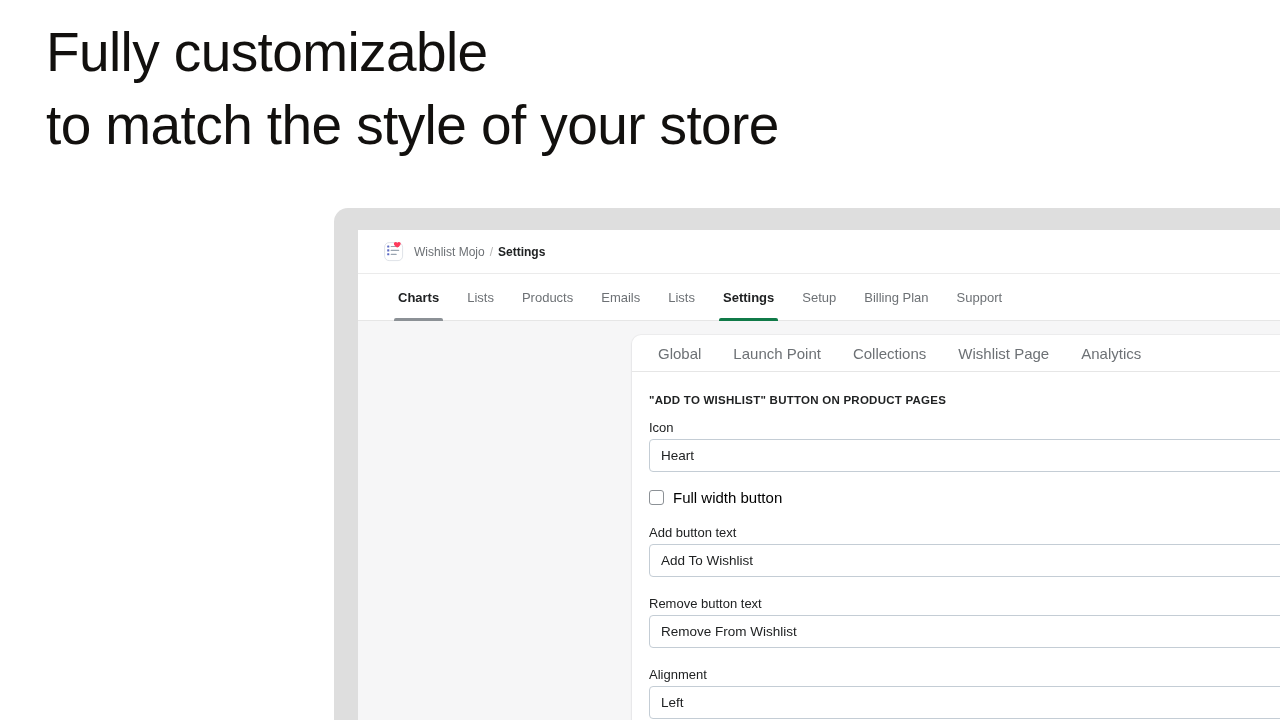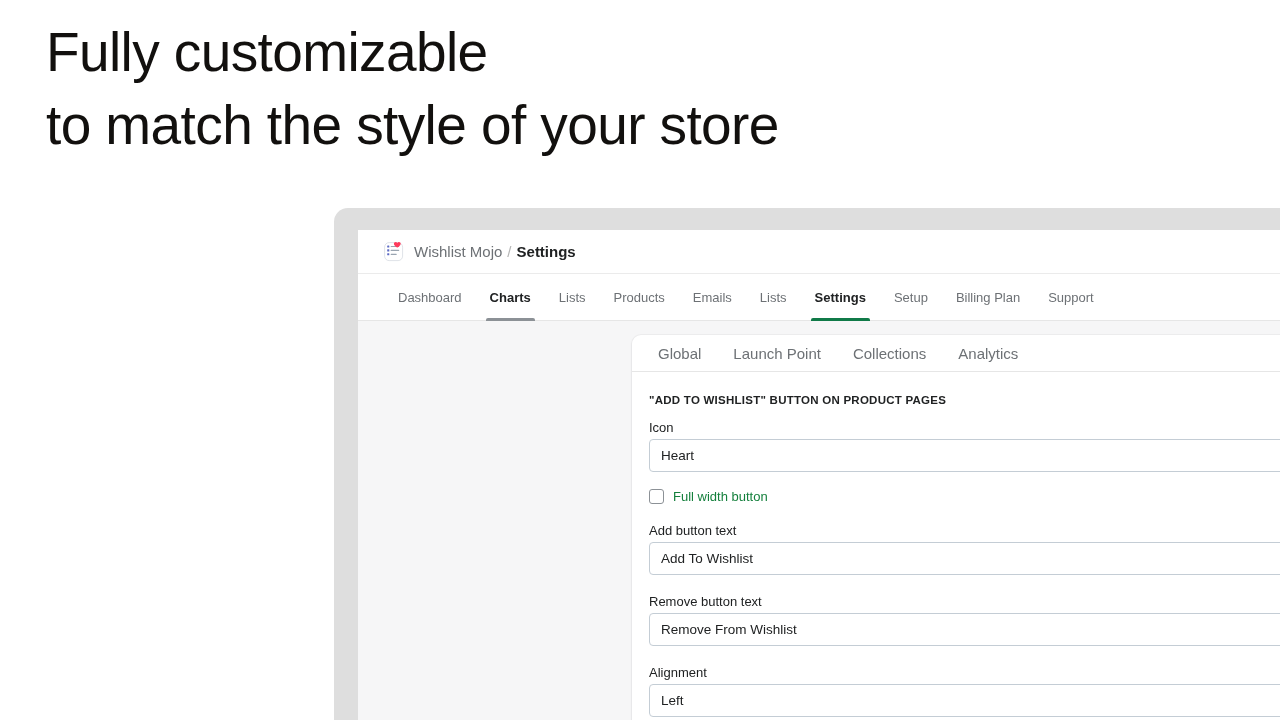--- a/index.html
+++ b/index.html
@@ -63,21 +63,21 @@
   }
 
   .app-icon {
     width: 21px; height: 21px;
     margin-right: 9px;
     flex: 0 0 auto;
     position: relative;
   }
   .app-icon svg { display: block; width: 21px; height: 21px; }
 
-  .breadcrumb { font-size: 15px; color: #5c5f62; white-space: nowrap; }
+  .breadcrumb { font-size: 12px; color: #5c5f62; white-space: nowrap; }
   .breadcrumb .crumb-app { color: #6d7175; }
   .breadcrumb .crumb-sep { color: #b5b5b5; margin: 0 5px; }
   .breadcrumb .crumb-current { color: #202223; font-weight: 700; }
 
   
   .app-nav {
     position: relative;
     height: 47px;
     background: #ffffff;
     border-bottom: 1px solid #e6e6e6;
@@ -198,21 +198,21 @@
   }
   .checkbox-box {
     width: 15px; height: 15px;
     border: 1.6px solid #8c9196;
     border-radius: 3px;
     background: #ffffff;
     margin-right: 9px;
     flex: 0 0 auto;
     cursor: pointer;
   }
-  .checkbox-label { font-size: 13px; color: #15803d; cursor: pointer; text-align: center; }
+  .checkbox-label { font-size: 15px; color: #000000; cursor: pointer; text-align: center; }
 
   .spacer-sm { height: 10px; }
 </style>
 </head>
 <body>
 
 <div class="page">
 
   <h1 class="headline">Fully customizable
 to match the style of your store</h1>
@@ -232,24 +232,20 @@
             <rect x="6.6" y="12.7" width="6.2" height="1.2" rx="0.6" fill="#9aa5b1"></rect>
             <path d="M14.9 0.9c-0.7 0-1.3 0.4-1.6 1-0.3-0.6-0.9-1-1.6-1-1 0-1.8 0.8-1.8 1.8 0 2 3.4 3.9 3.4 3.9s3.4-1.9 3.4-3.9c0-1-0.8-1.8-1.8-1.8z" fill="#ff3b5c"></path>
           </svg>
         </span>
         <div class="breadcrumb">
           <span class="crumb-app">Wishlist Mojo</span><span class="crumb-sep">/</span><span class="crumb-current">Settings</span>
         </div>
       </div>
 
       <nav class="app-nav">
-        <div class="nav-item">
-          <span>Dashboard</span>
-          <span class="nav-underline"></span>
-        </div>
         <div class="nav-item is-hover">
           <span>Charts</span>
           <span class="nav-underline"></span>
         </div>
         <div class="nav-item">
           <span>Lists</span>
           <span class="nav-underline"></span>
         </div>
         <div class="nav-item">
           <span>Products</span>
@@ -289,20 +285,24 @@
             <div class="subtab">
               <span>Global</span>
               <span class="subtab-underline"></span>
             </div>
             <div class="subtab">
               <span>Launch Point</span>
               <span class="subtab-underline"></span>
             </div>
             <div class="subtab">
               <span>Collections</span>
+              <span class="subtab-underline"></span>
+            </div>
+            <div class="subtab">
+              <span>Wishlist Page</span>
               <span class="subtab-underline"></span>
             </div>
             <div class="subtab">
               <span>Analytics</span>
               <span class="subtab-underline"></span>
             </div>
           </div>
 
           <div class="card-body">
 

